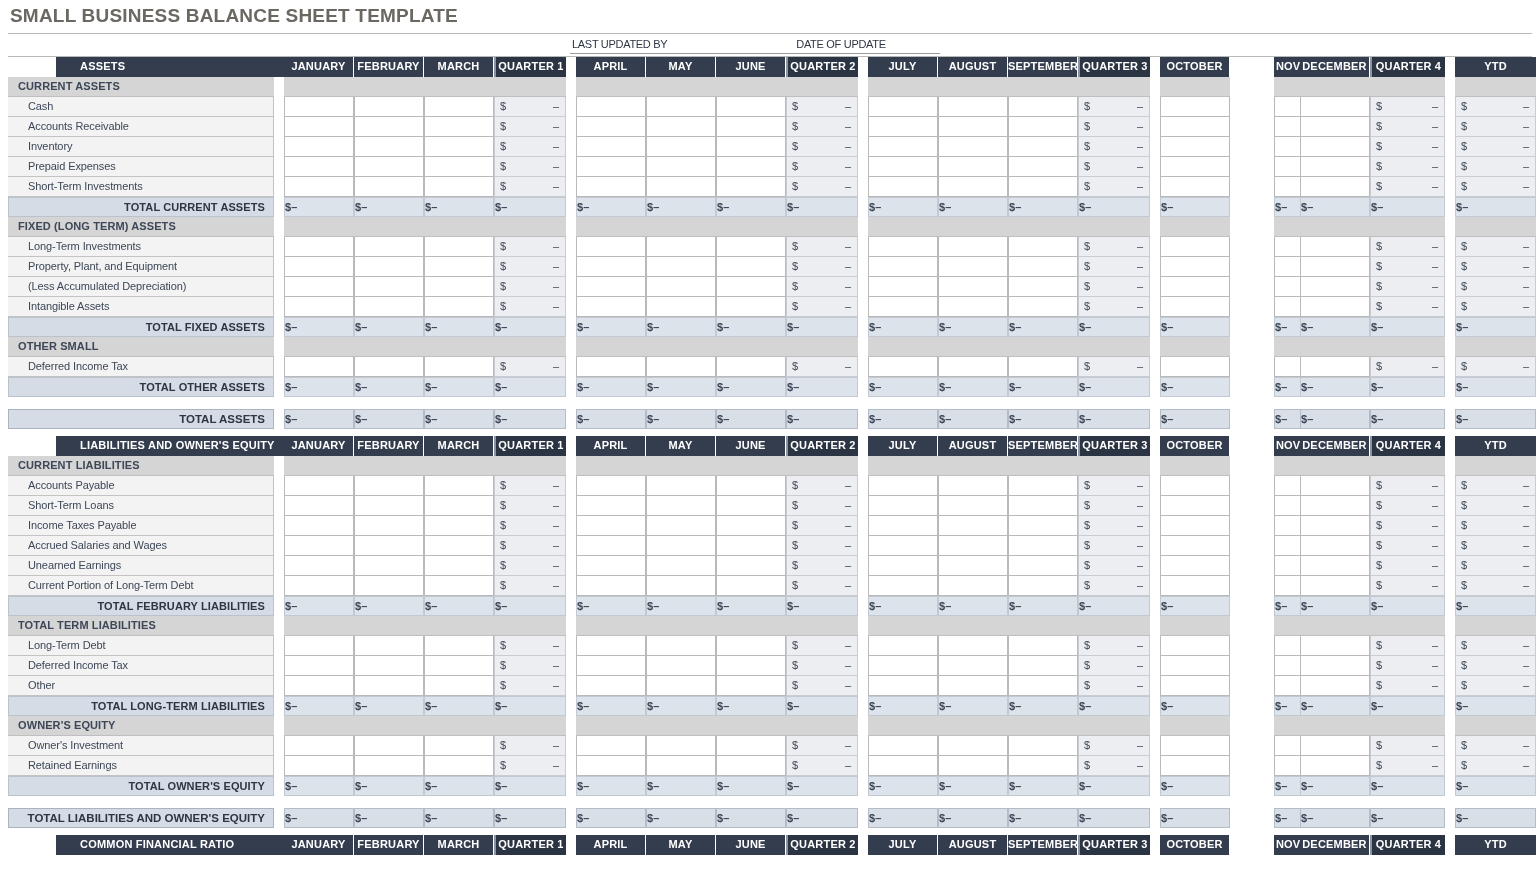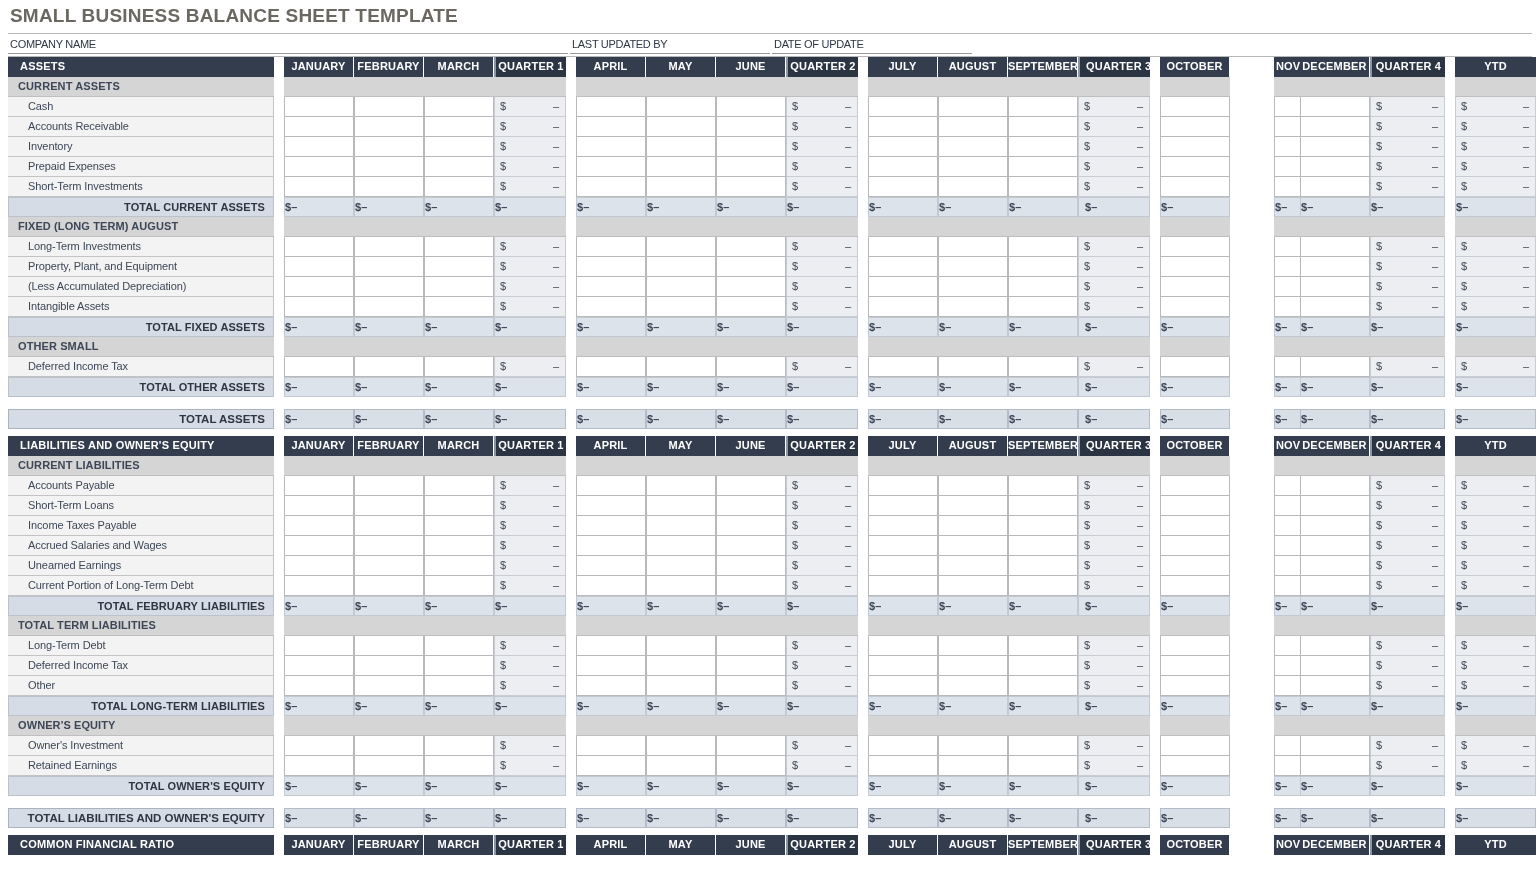--- a/index.html
+++ b/index.html
@@ -42,21 +42,21 @@
     color: #2e3644;
     letter-spacing: -0.3px;
     white-space: nowrap;
     overflow: hidden;
     border-bottom: 1px solid #9a9a9a;
     padding-left: 2px;
     box-sizing: border-box;
   }
   .meta-company { left: 0px;   width: 560px; }
   .meta-updated { left: 562px; width: 200px; }
-  .meta-date    { left: 764px; width: 200px; }
+  .meta-date    { left: 732px; width: 200px; text-align: center; }
 
   
   .grid {
     position: relative;
     margin-left: 8px;
     width: 1524px;
   }
   .cellrow {
     position: relative;
     height: 20px;
@@ -81,21 +81,21 @@
   .c-q     { left: 486px;  width: 72px;  }
 
   .b2 .c-m1 { left: 568px; width: 70px; }
   .b2 .c-m2 { left: 638px; width: 70px; }
   .b2 .c-m3 { left: 708px; width: 70px; }
   .b2 .c-q  { left: 778px; width: 72px; }
 
   .b3 .c-m1 { left: 860px;  width: 70px; }
   .b3 .c-m2 { left: 930px;  width: 70px; }
   .b3 .c-m3 { left: 1000px; width: 70px; }
-  .b3 .c-q  { left: 1070px; width: 72px; padding-left: 6px; }
+  .b3 .c-q  { left: 1070px; width: 72px; }
 
   .b4 .c-m1 { left: 1152px; width: 70px; }
   .b4 .c-m2 { left: 1222px; width: 70px; margin-left: 44px; }
   .b4 .c-m3 { left: 1292px; width: 70px; }
   .b4 .c-q  { left: 1362px; width: 75px; }
 
   .c-ytd { left: 1447px; width: 81px; }
 
   
   .hdr {
@@ -103,22 +103,23 @@
     color: #ffffff;
     font-weight: bold;
     font-size: 11px;
     text-align: center;
     letter-spacing: 0.2px;
     line-height: 19px;
     border-right: 1px solid #ffffff;
   }
   .hdr.sec {
     text-align: left;
-    padding-left: 12px;
+    padding-left: 24px;
     border-right: none;
+    margin-left: 48px;
   }
   .hdr.qtr {
     background: #2b3443;
     border-left: 2px solid #8d95a2;
     border-right: none;
   }
   .hdr.ytd { border-right: none; }
 
   .sub {
     background: #d5d5d5;
@@ -206,21 +207,20 @@
 
   .spacer { height: 12px; }
   .spacer-sm { height: 7px; }
 </style>
 </head>
 <body>
 
 <div class="sheet-title">SMALL BUSINESS BALANCE SHEET TEMPLATE</div>
 
 <div class="meta-bar">
-  <div class="meta-field meta-company">COMPANY NAME</div>
   <div class="meta-field meta-updated">LAST UPDATED BY</div>
   <div class="meta-field meta-date">DATE OF UPDATE</div>
 </div>
 
 <div class="grid" id="grid">
     <div class="cellrow">
       <div class="cell c-label hdr sec">ASSETS</div>
       <div class="b1" style="position: absolute; left: 0px; top: 0px; width: 100%; height: 20px;">
         <div class="cell c-m1 hdr">JANUARY</div>
         <div class="cell c-m2 hdr">FEBRUARY</div>
@@ -512,21 +512,21 @@
       </div>
       <div class="b4" style="position: absolute; left: 0px; top: 0px; width: 100%; height: 20px;">
         <div class="cell c-m1 totalcell"><span class="dollar">$</span><span class="dash">–</span></div>
         <div class="cell c-m2 totalcell"><span class="dollar">$</span><span class="dash">–</span></div>
         <div class="cell c-m3 totalcell"><span class="dollar">$</span><span class="dash">–</span></div>
         <div class="cell c-q totalcell"><span class="dollar">$</span><span class="dash">–</span></div>
       </div>
       <div class="cell c-ytd totalcell"><span class="dollar">$</span><span class="dash">–</span></div>
     </div>
     <div class="cellrow">
-      <div class="cell c-label sub">FIXED (LONG TERM) AUGUST</div>
+      <div class="cell c-label sub">FIXED (LONG TERM) ASSETS</div>
       <div class="b1" style="position: absolute; left: 0px; top: 0px; width: 100%; height: 20px;">
         <div class="cell c-m1 sub blank"></div>
         <div class="cell c-m2 sub blank"></div>
         <div class="cell c-m3 sub blank"></div>
         <div class="cell c-q sub blank"></div>
       </div>
       <div class="b2" style="position: absolute; left: 0px; top: 0px; width: 100%; height: 20px;">
         <div class="cell c-m1 sub blank"></div>
         <div class="cell c-m2 sub blank"></div>
         <div class="cell c-m3 sub blank"></div>

